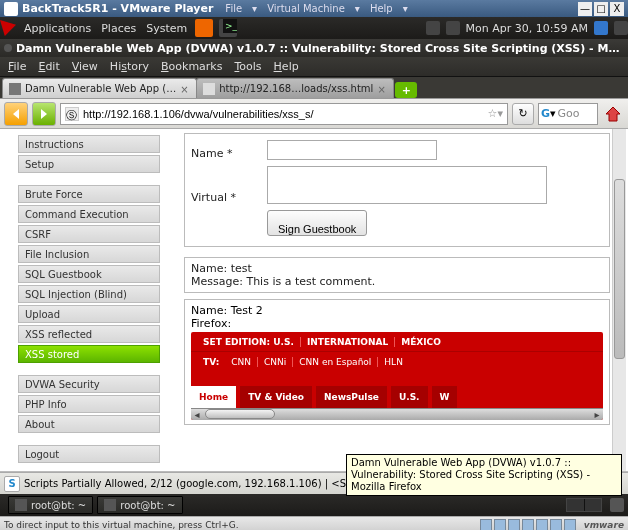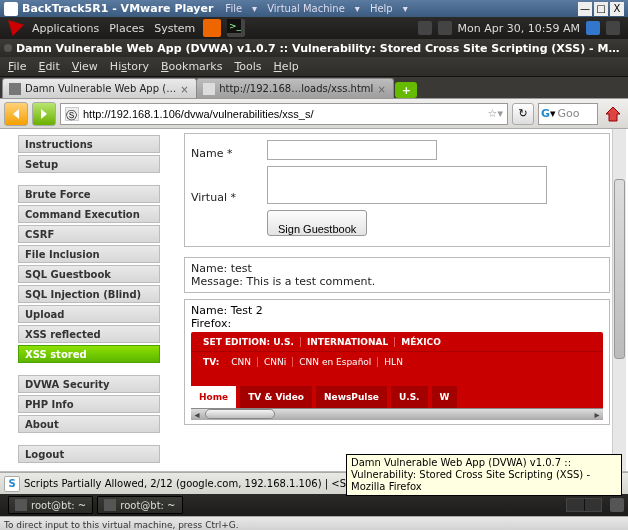--- a/index.html
+++ b/index.html
@@ -33,22 +33,23 @@
   .vm-ctrls span { width:14px; height:14px; background:#eee; color:#000; text-align:center; font-size:10px; line-height:14px; }
 
   
   .gnome-panel {
     height: 22px;
     background: linear-gradient(#2b2a28,#1c1b19);
     color: #ddd;
     display: flex;
     align-items: center;
     font-size: 11px;
-    padding: 0 8px;
+    padding: 0 0;
     gap: 6px;
+    text-align: right;
   }
   .gnome-panel .dragon {
     width:16px; height:16px; background:#c00; clip-path: polygon(0 0,100% 30%,30% 100%);
   }
   .gnome-panel .menu-item { padding:0 2px; }
   .gnome-panel .syspill { width:18px; height:18px; background:#444; border-radius:2px; }
   .gnome-panel .right { margin-left:auto; display:flex; align-items:center; gap:6px;}
   .gnome-panel .tray-icon { width:14px; height:14px; background:#444; border-radius:2px; }
 
   
@@ -135,21 +136,21 @@
     width:168px;
     background:#fff;
     padding:6px 8px 6px 18px;
   }
   .side-item {
     height:18px;
     background: linear-gradient(#e9e9e9,#d7d7d7);
     border:1px solid #bcbcbc;
     margin-bottom:2px;
     padding:0 6px;
-    font-size:10px; font-weight:bold; color:#333;
+    font-size:10px; font-weight:normal; color:#333;
     display:flex;align-items:center;
   }
   .side-item.active {
     background: linear-gradient(#8de100,#5cb500);
     color:#fff; border-color:#4da000;
   }
   .side-gap { height:10px; }
 
   .content {
     flex:1; padding:4px 18px 0 16px; position:relative;
@@ -435,13 +436,23 @@
   </div>
   <div class="workspace">
     <div></div>
       <div></div>
   </div>
   <span class="trash"></span>
 </div>
 
 <div class="vm-bottom">
   <span>To direct input to this virtual machine, press Ctrl+G.</span>
+  <div class="icons">
+    <span class="dev"></span>
+    <span class="dev"></span>
+    <span class="dev"></span>
+    <span class="dev"></span>
+    <span class="dev"></span>
+    <span class="dev"></span>
+    <span class="dev"></span>
+    <span class="logo">vmware</span>
+  </div>
 </div>
 
 </body></html>

